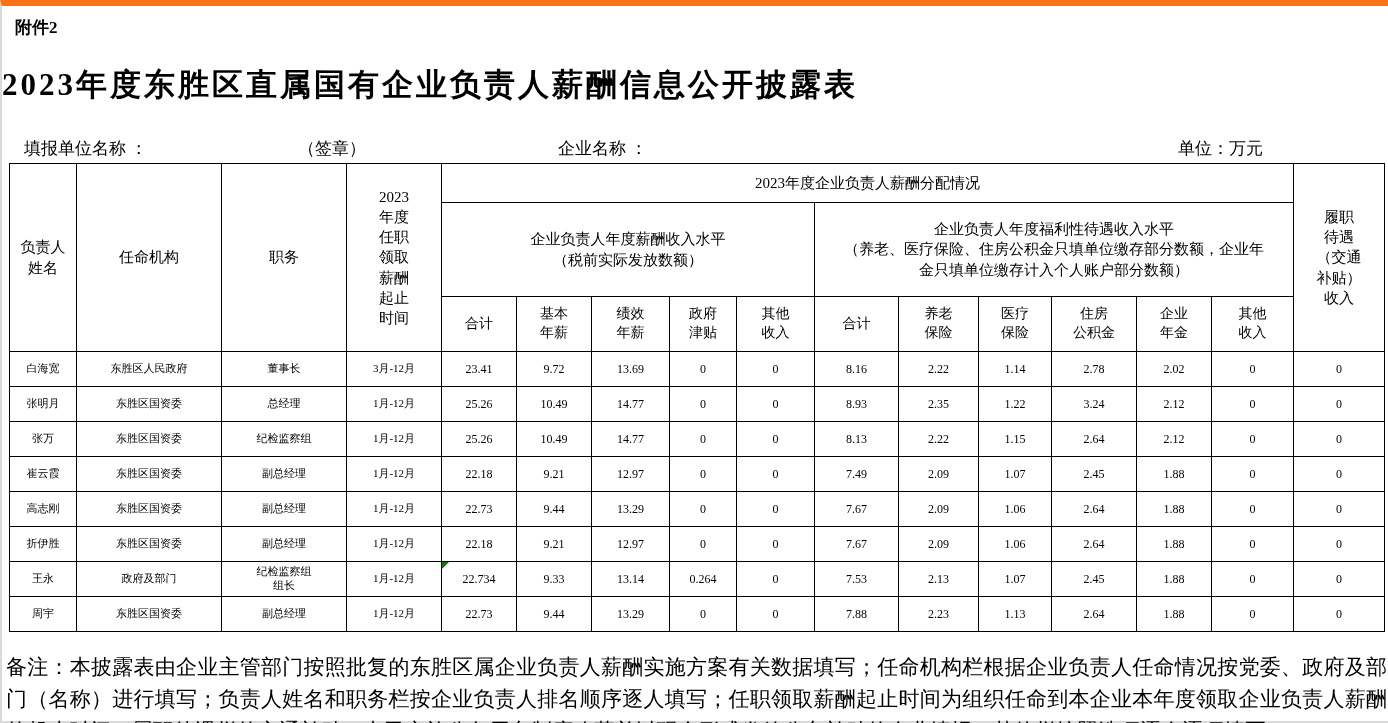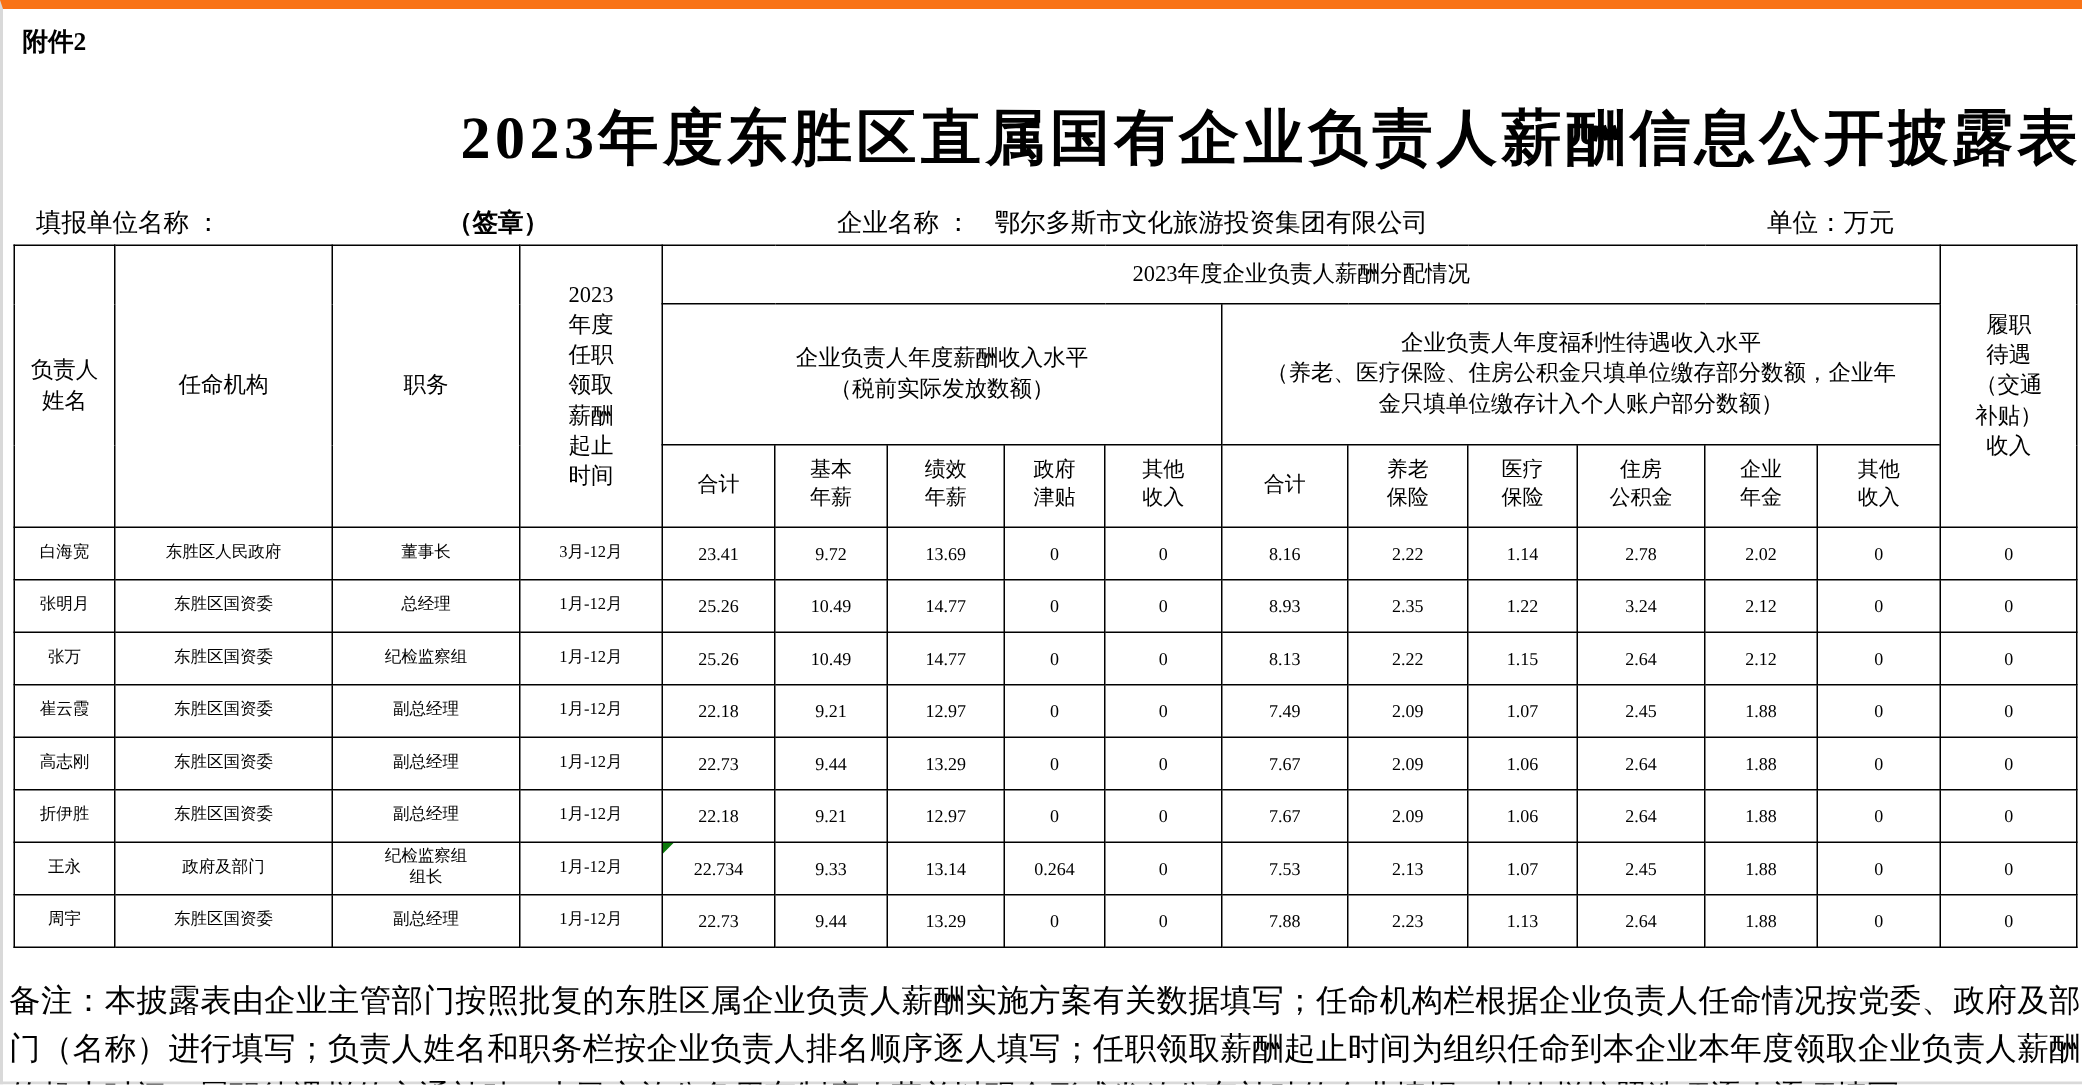--- a/index.html
+++ b/index.html
@@ -16,28 +16,28 @@
     border-top: 6px solid #f97316;
     border-left: 2px solid #d9d9d9;
     border-bottom: 2px solid #d9d9d9;
   }
   .attachment {
     position: absolute; top: 10px; left: 13px;
     font-size: 17px; font-weight: bold;
   }
   .title {
     position: absolute; top: 58px; left: 0;
-    width: 100%; text-align: right;
-    font-size: 40px; font-weight: bold; letter-spacing: 3px;
+    width: 100%; text-align: left;
+    font-size: 31px; font-weight: bold; letter-spacing: 3px;
     white-space: nowrap;
   }
   .info-bar { position: absolute; top: 131px; left: 16px; width: 100%; height: 22px; font-size: 17px; padding-left: 16px; }
   .info-bar span { position: absolute; white-space: nowrap; }
   .lbl-unitname { left: 6px; }
-  .lbl-seal { left: 280px; font-weight: bold; }
+  .lbl-seal { left: 280px; }
   .lbl-company { left: 540px; }
   .val-company { left: 645px; }
   .lbl-measure { left: 1160px; text-align: center; }
 
   .table-wrap { position: absolute; top: 157px; left: 7px; }
   table {
     border-collapse: collapse; table-layout: fixed;
     width: 1375px;
   }
   th, td {
@@ -77,21 +77,20 @@
 <div class="page">
 
   <div class="attachment">附件2</div>
 
   <div class="title">2023年度东胜区直属国有企业负责人薪酬信息公开披露表</div>
 
   <div class="info-bar">
     <span class="lbl-unitname">填报单位名称 ：</span>
     <span class="lbl-seal">（签章）</span>
     <span class="lbl-company">企业名称 ：</span>
-    <span class="val-company">鄂尔多斯市文化旅游投资集团有限公司</span>
     <span class="lbl-measure">单位：万元</span>
   </div>
 
   <div class="table-wrap">
     <table>
       <colgroup>
           <col style="width: 67px;">
           <col style="width: 145px;">
           <col style="width: 125px;">
           <col style="width: 95px;">

